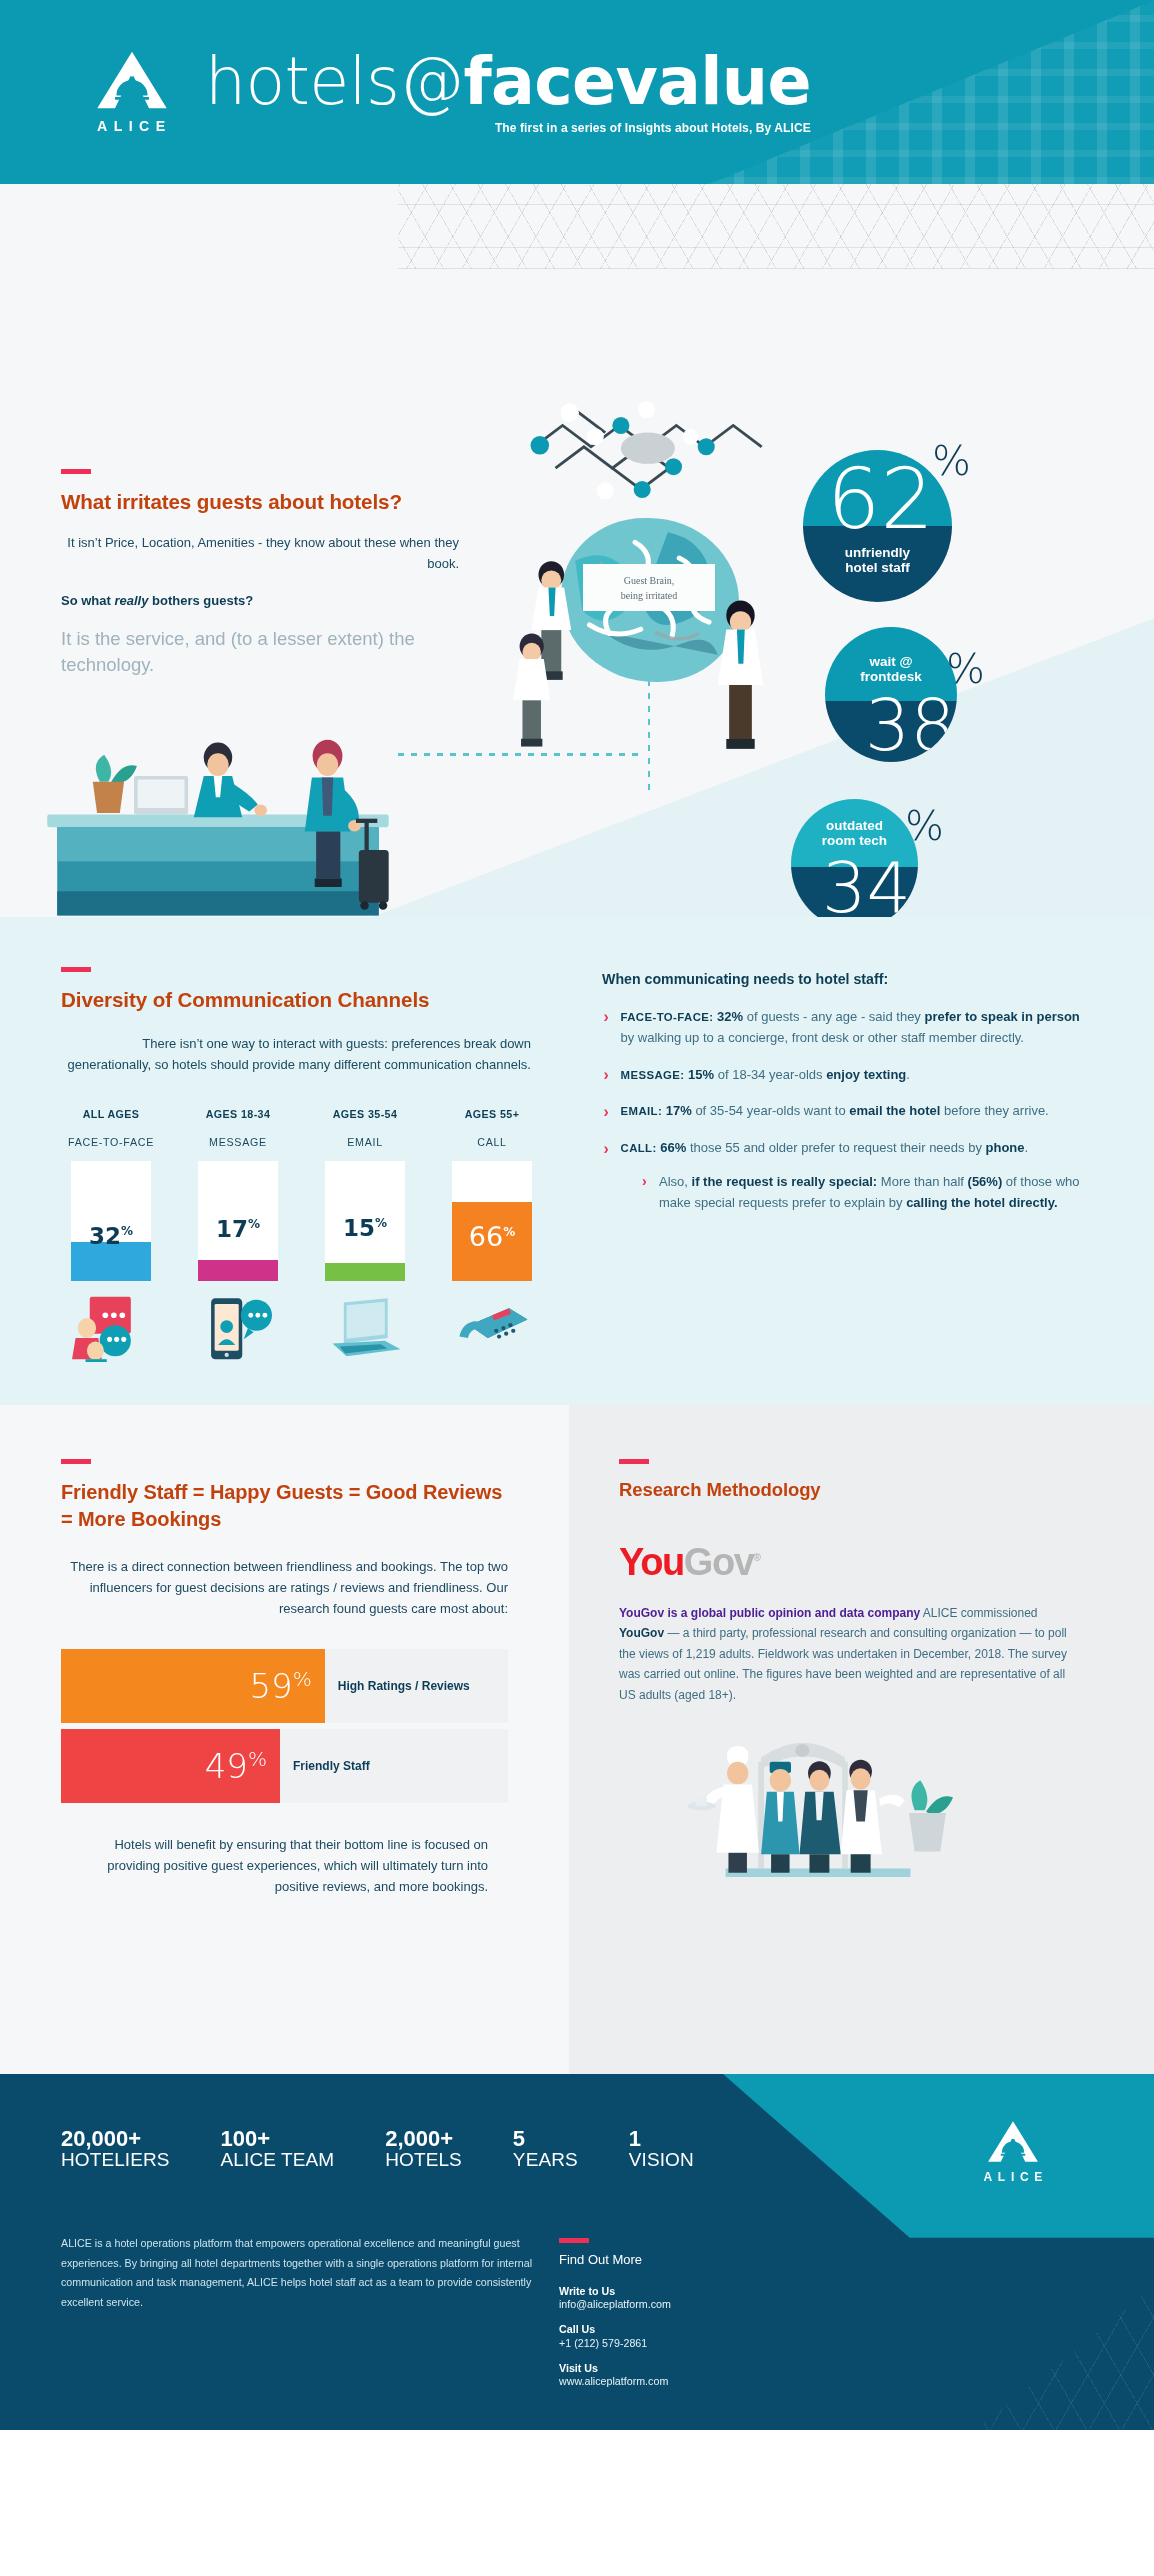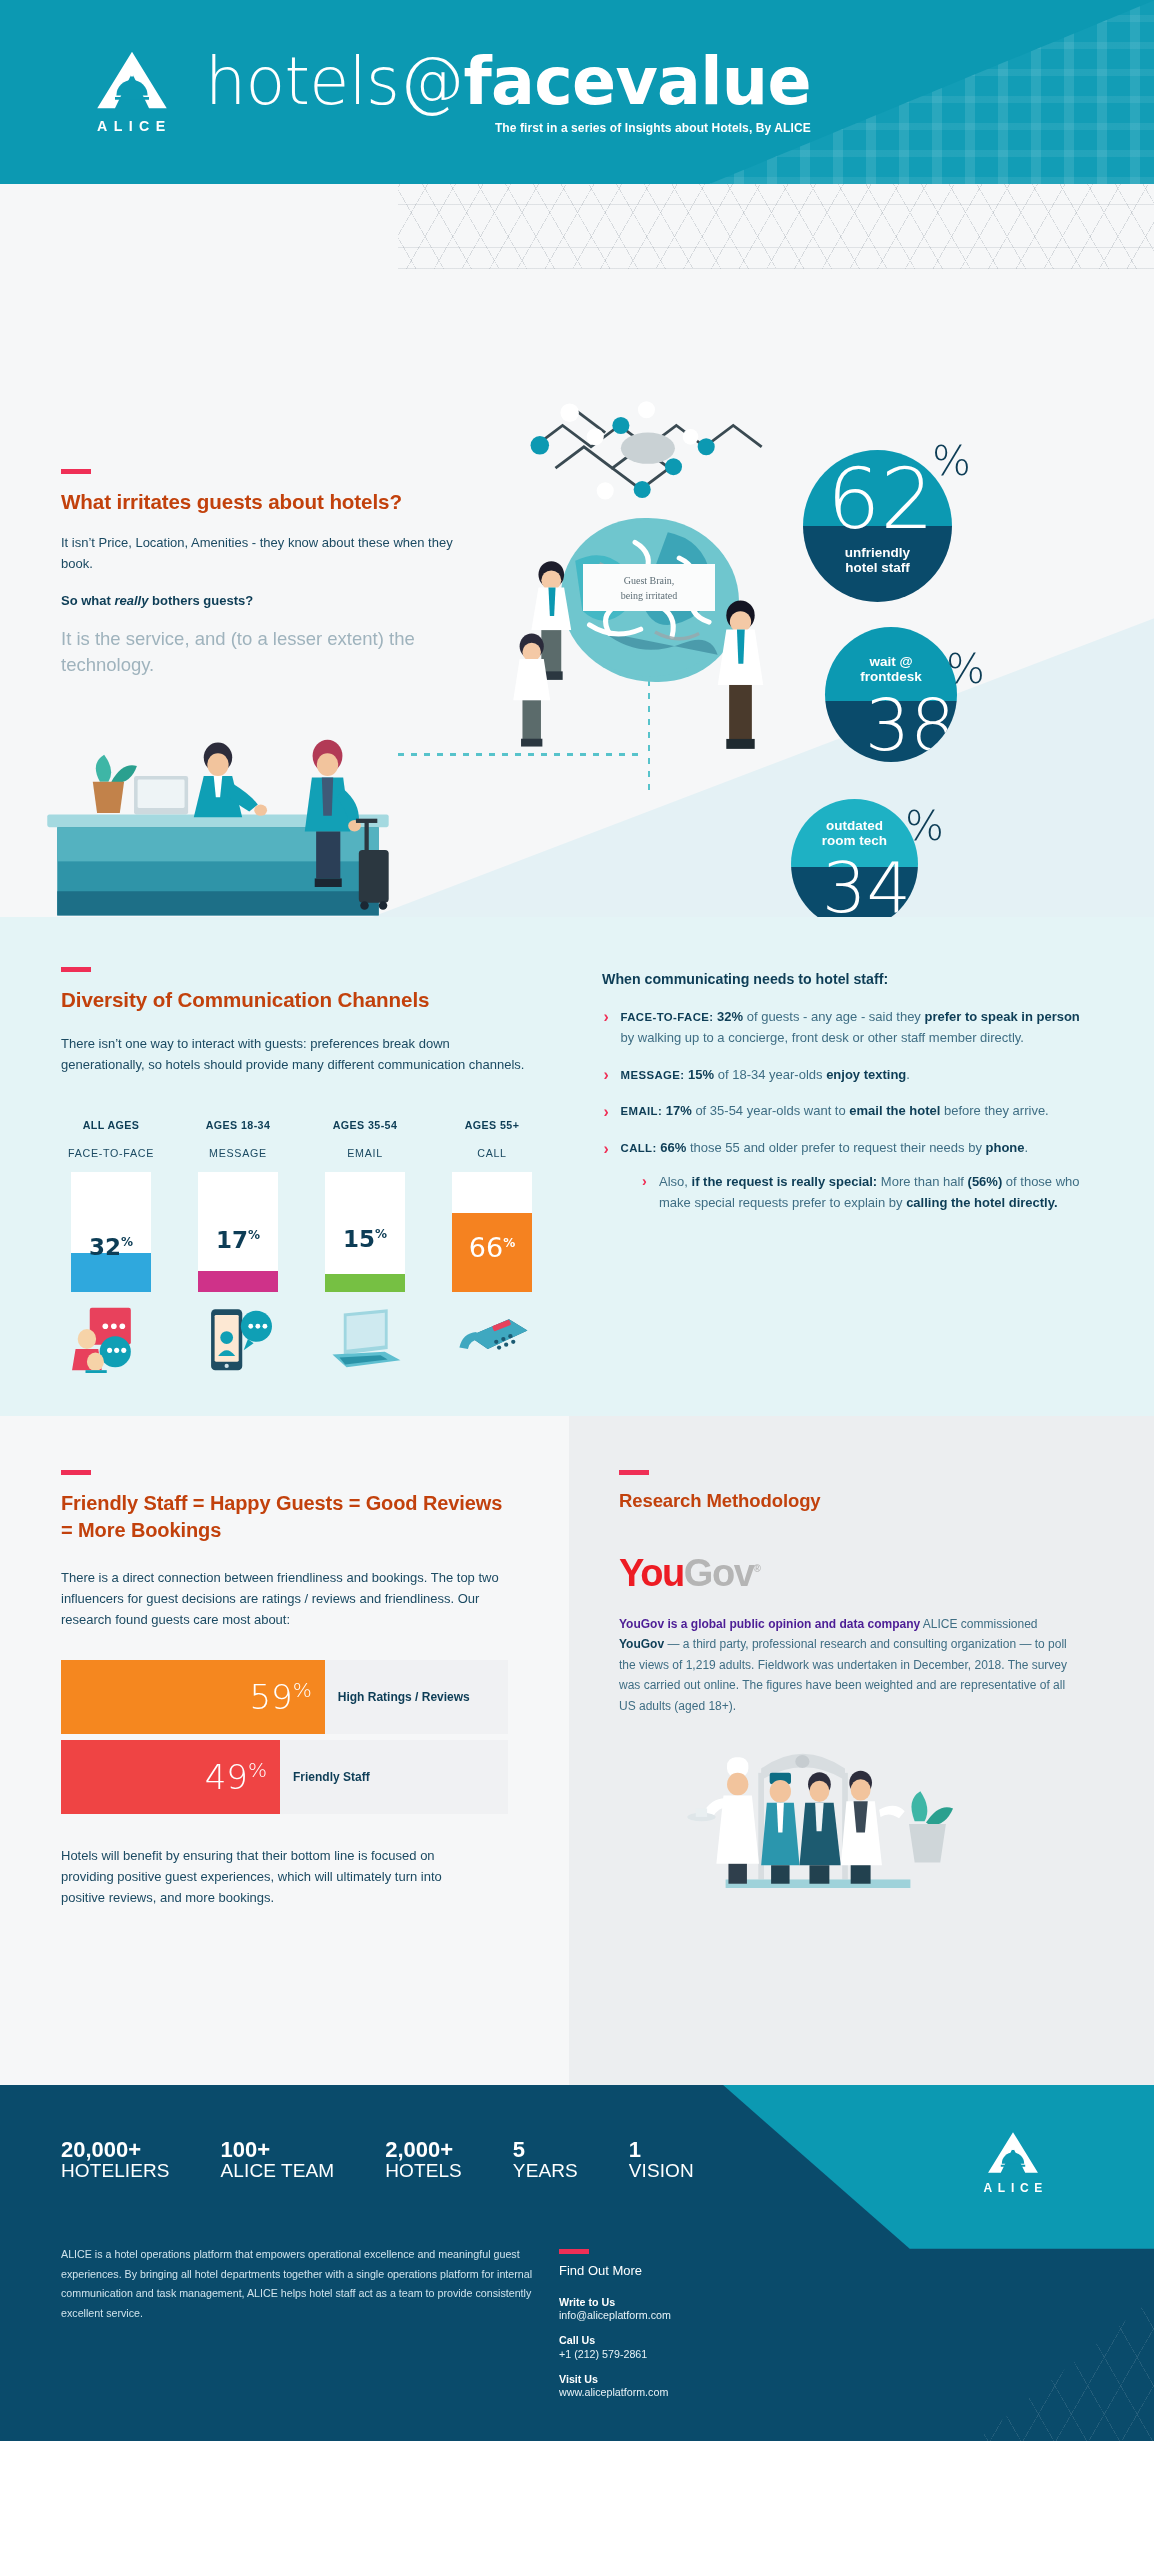--- a/index.html
+++ b/index.html
@@ -56,21 +56,21 @@
   }
   .sec1 .band-left { position: absolute; left: 0; top: 0; width: 398px; height: 85px; background: #f6f7f8; }
   .sec1 .tealwedge {
     position: absolute; right: 0; bottom: 0; width: 783px; height: 299px;
     background: #e4f1f5; clip-path: polygon(100% 0, 100% 100%, 0 100%);
   }
   .sec1 .content { position: relative; z-index: 4; }
 
   .redbar { width: 30px; height: 5px; background: #ef2f56; }
   .h2 { font-size: 20.6px; font-weight: 700; color: #c2410c; letter-spacing: -0.1px; }
-  .body-t { font-size: 13px; line-height: 1.62; color: #1b4a62; font-weight: 400; }
+  .body-t { font-size: 13px; line-height: 1.62; color: #1b4a62; font-weight: 400; text-align: right; }
 
   .s1-text { position: absolute; left: 61px; top: 285px; width: 398px; }
   .s1-text .redbar { margin-bottom: 15.7px; }
   .s1-text p { margin-top: 18.5px; }
   .s1-bold { font-weight: 700; font-size: 13px; color: #0d3d56; }
   .s1-bold i { font-style: italic; }
   .s1-lead { margin-top: 27px; font-size: 18.5px; line-height: 1.38; font-weight: 700; color: #0d3d56; }
   .s1-lead span { color: #9fb3bd; font-weight: 400; }
 
   
@@ -129,21 +129,21 @@
 
   
   .sec2 { background: #e4f4f6; padding: 50px 0 43px; position: relative; }
   .sec2 .cols { display: flex; padding: 0 61px; gap: 43px; }
   .col-l { width: 498px; }
   .col-r { width: 491px; padding-top: 4.3px; }
   .col-l .redbar { margin-bottom: 15.7px; }
   .col-l h2 { margin-bottom: 21.3px; }
   .col-l .intro { max-width: 470px; }
 
-  .barset { display: flex; gap: 27px; margin-top: 44px; }
+  .barset { display: flex; gap: 27px; margin-top: 33px; }
   .barcol { width: 100px; }
   .barcol .age { font-size: 10.7px; font-weight: 700; letter-spacing: 0.4px; color: #0d3d56; text-align: center; }
   .barcol .chan { font-size: 10.7px; letter-spacing: 0.7px; color: #1b4a62; text-align: center; margin-top: 15.7px; }
   .bartube { position: relative; width: 80px; height: 120px; background: #ffffff; margin: 13px auto 0; }
   .barfill { position: absolute; left: 0; bottom: 0; width: 100%; }
   .barpct {
     position: absolute; left: 0; right: 0; text-align: center; font-size: 23px; font-weight: 700;
     color: #0d3d56; font-family: "DejaVu Sans", sans-serif;
   }
   .barpct sup { font-size: 12px; font-weight: 700; vertical-align: super; }

